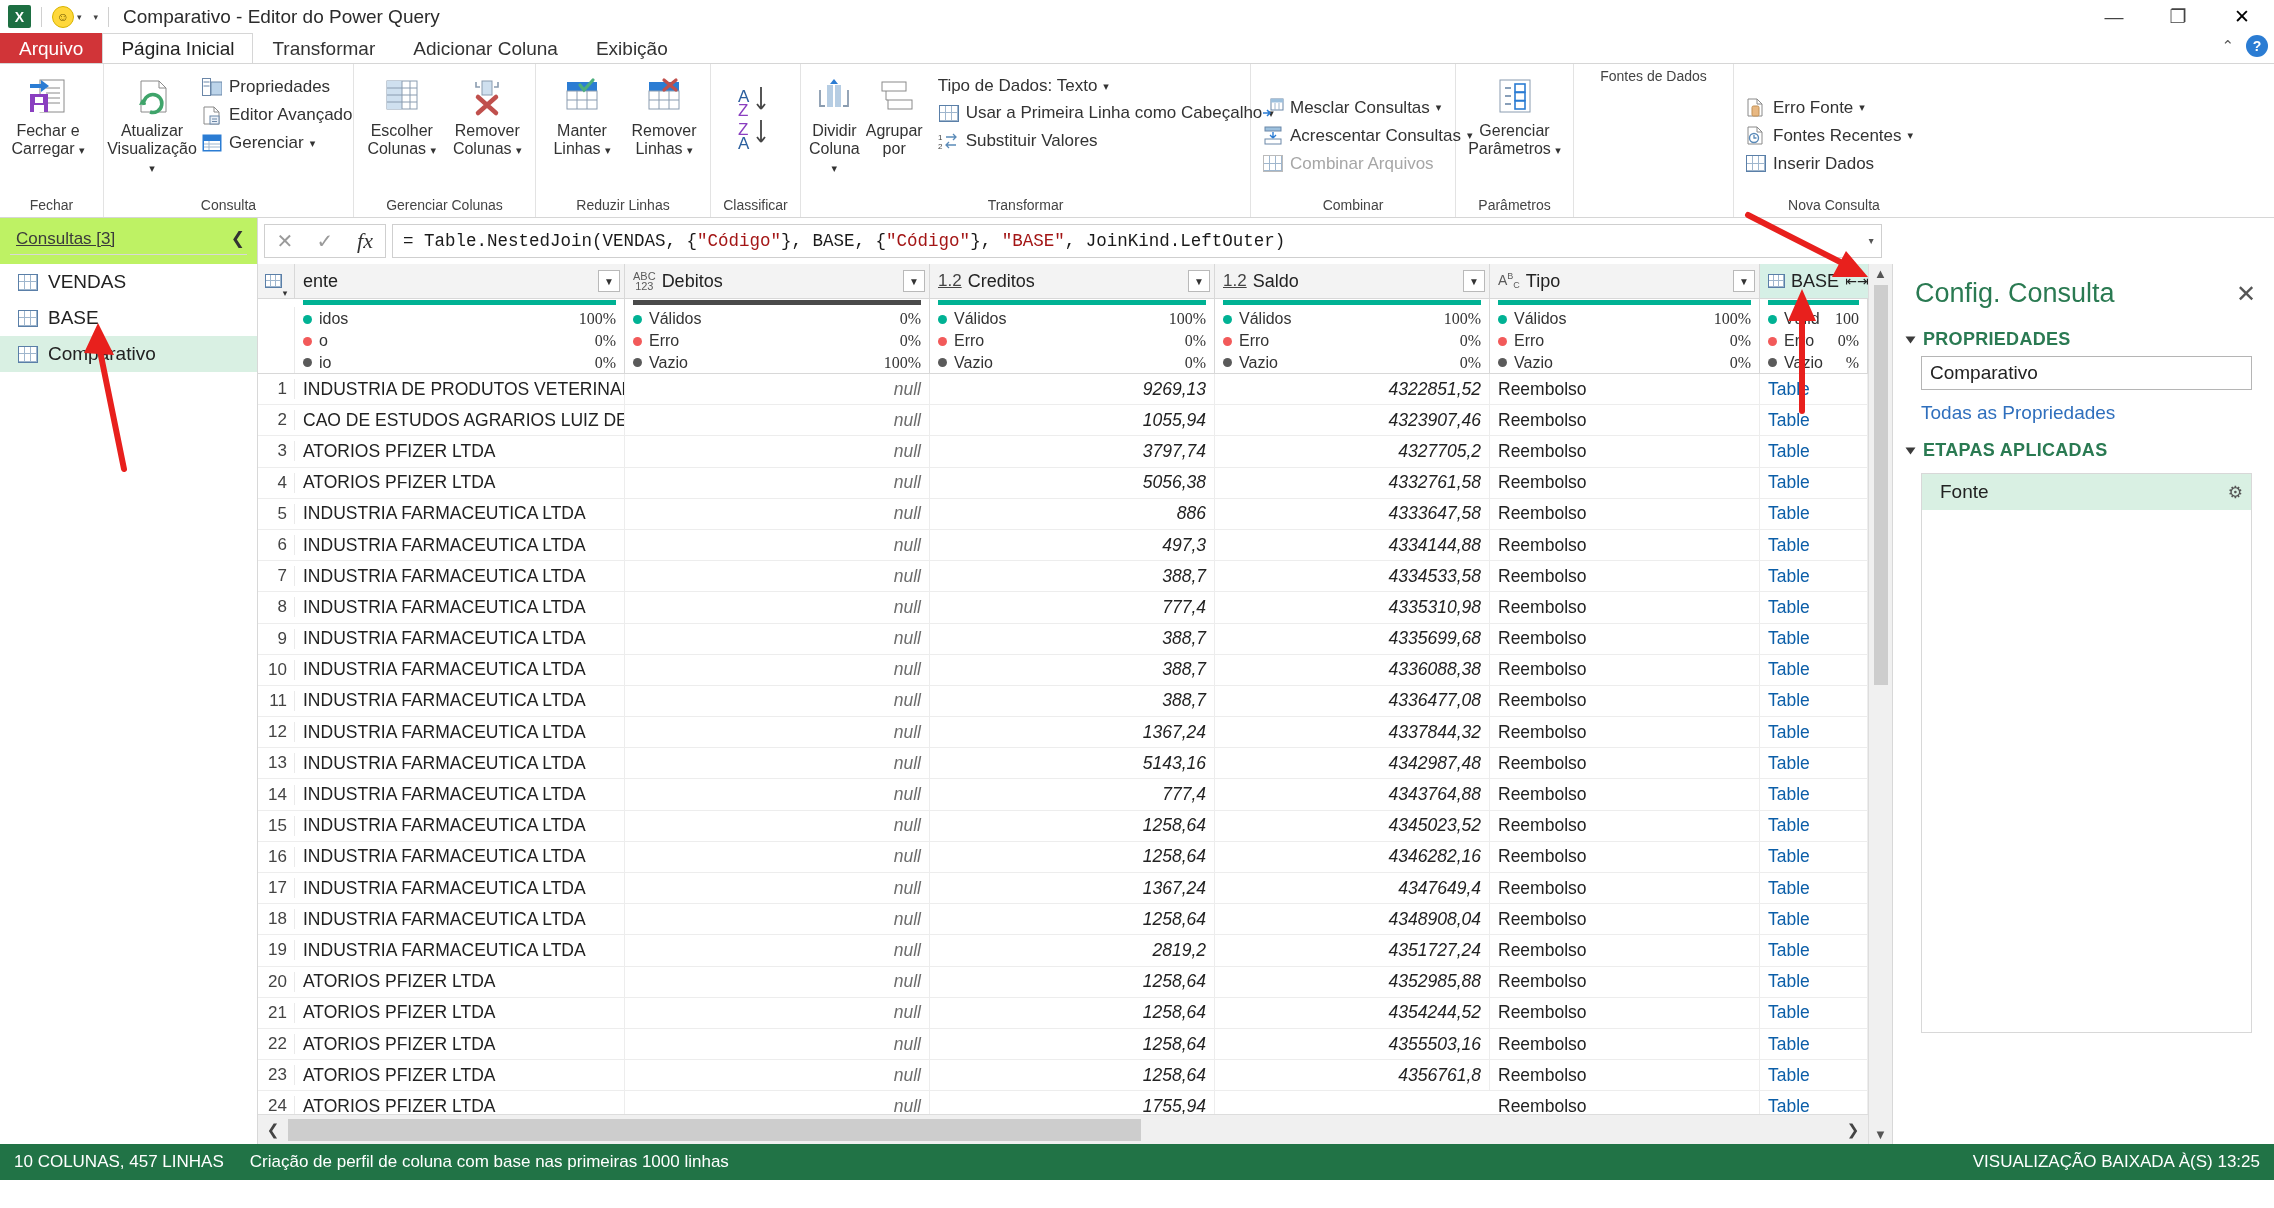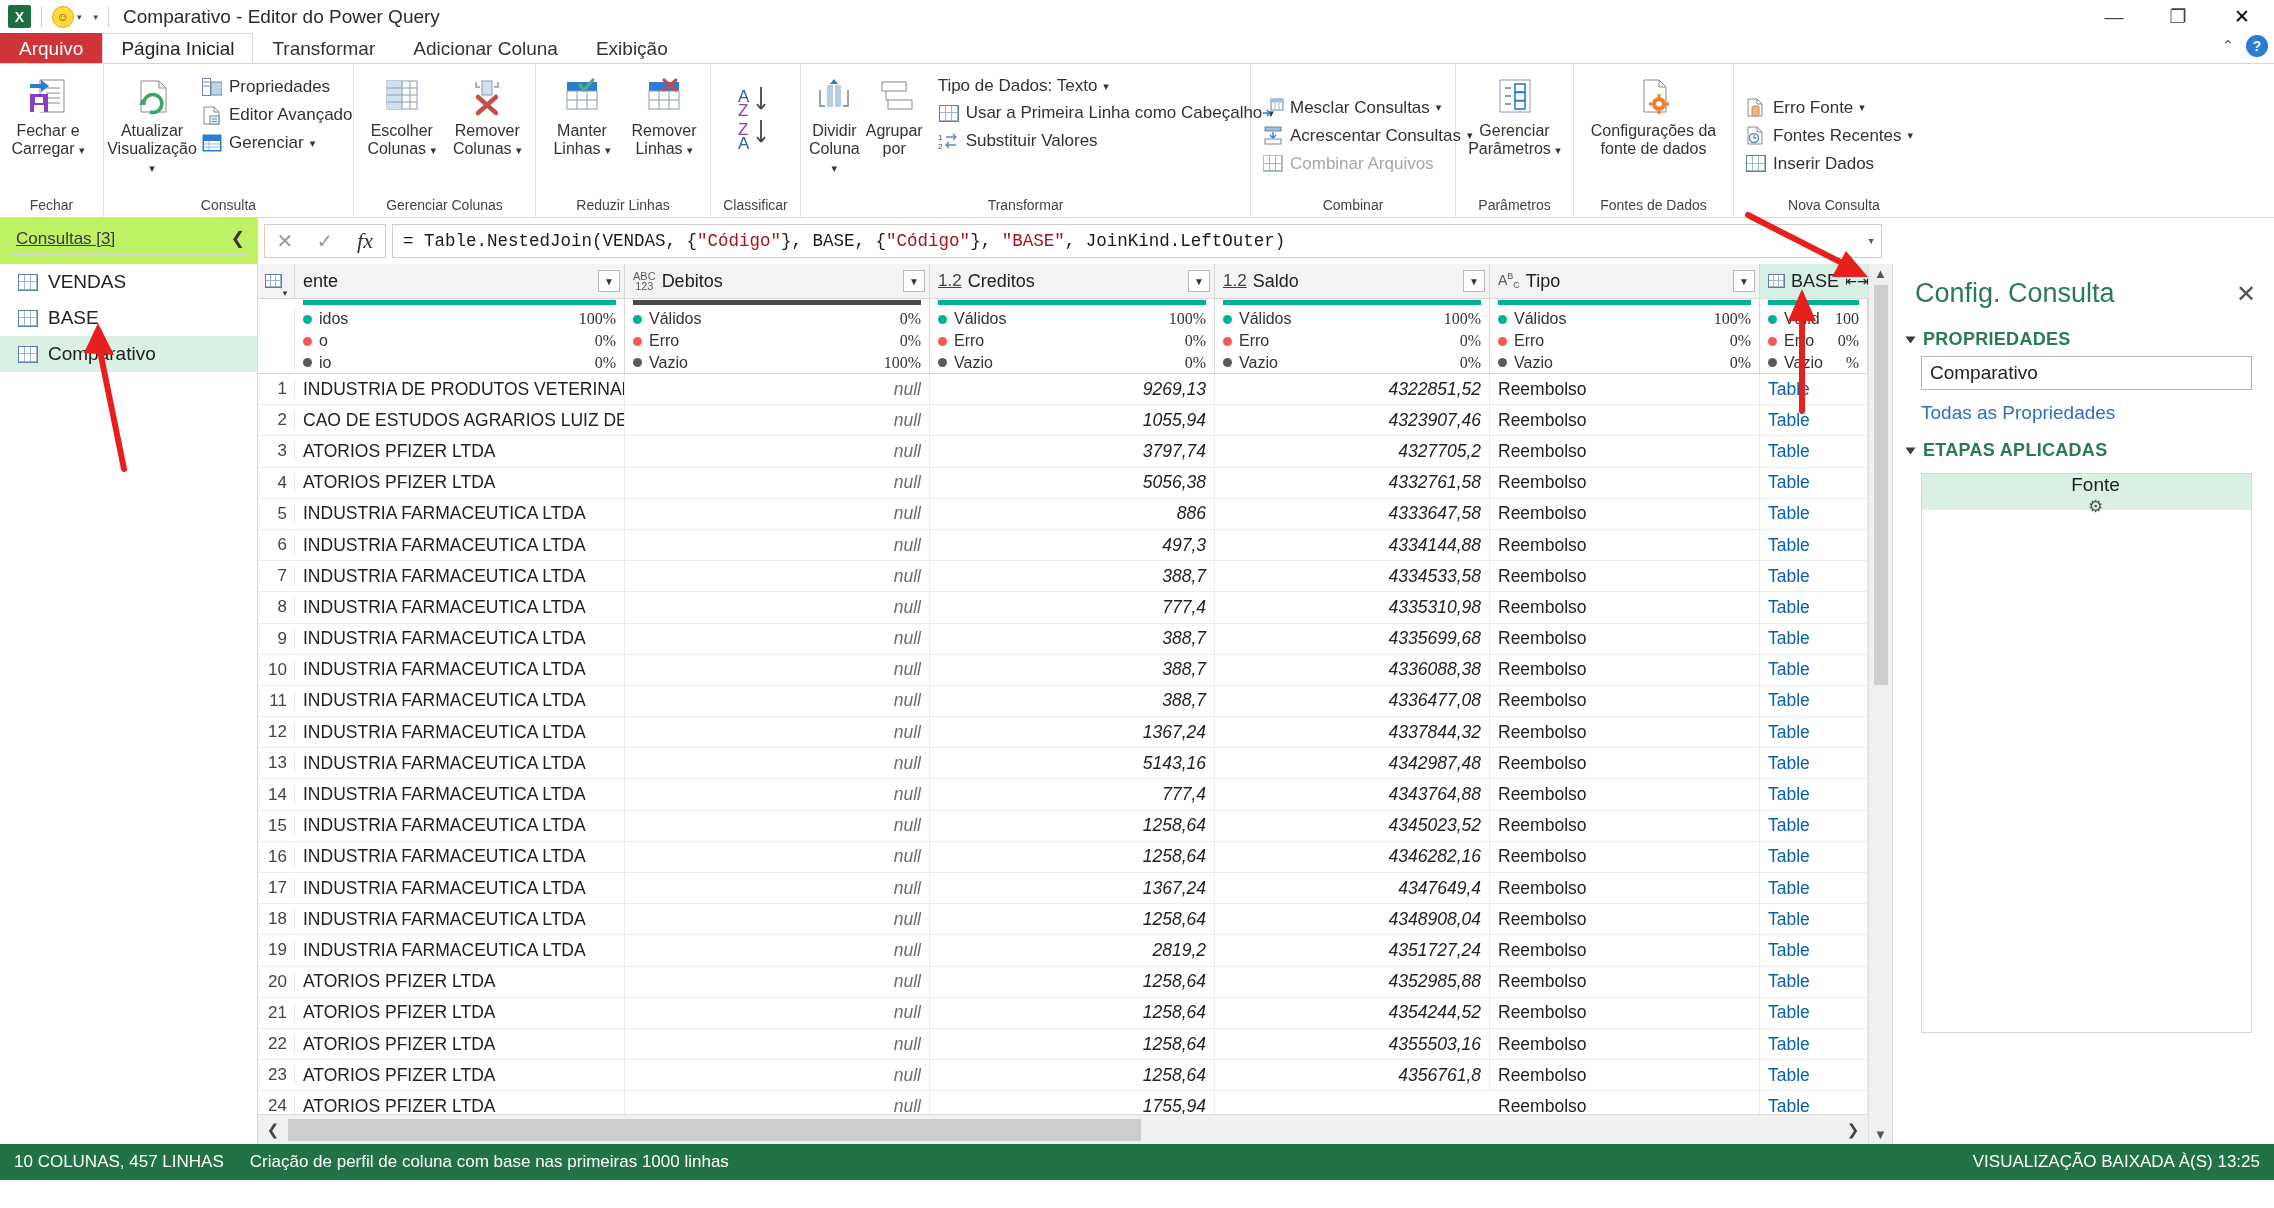--- a/index.html
+++ b/index.html
@@ -172,21 +172,21 @@
   .rp-section { display:flex;align-items:center;gap:9px;padding:6px 18px 6px 14px; }
   .tri { width:0;height:0;border-left:7px solid #3b3b3b;border-top:5px solid transparent;
          border-bottom:5px solid transparent;transform:rotate(90deg); }
   .rp-sectitle { font-size:18px;font-weight:bold;color:#2a7a52;letter-spacing:.3px; }
   .rp-lbl { padding:6px 22px 4px 28px;font-size:19px;color:#333; }
   .rp-input { margin:0 22px 0 28px;height:34px;border:1px solid #b5b5b5;display:flex;
               align-items:center;padding:0 8px;font-size:19px;color:#222;background:#fff; }
   .rp-link { padding:12px 22px 10px 28px;font-size:19px;color:#2f6fbd; }
   .rp-steps { margin:6px 22px 0 28px;border:1px solid #d8d8d8;height:560px;background:#fff; }
   .rp-step { height:36px;background:#d9f0e3;display:flex;align-items:center;
-             justify-content:space-between;padding:0 0 0 18px;font-size:19px;color:#222;flex-direction:column; }
+             justify-content:space-between;padding:0 8px 0 18px;font-size:19px;color:#222; }
   .gear { font-size:17px;color:#555; }
 
   
   .status {
     height:36px;background:#217346;color:#fff;display:flex;align-items:center;
     padding:0 14px;font-size:17px;
   }
   .st-left { display:flex;gap:26px;align-items:center; }
   .st-right { margin-left:auto; }
 
@@ -510,35 +510,20 @@
           </svg>
         </div>
         <div class="lbl" style="white-space:pre-line">Gerenciar
 Parâmetros <span style="font-size:11px">▾</span></div>
       </div>
     </div>
     <div class="rgroup-label">Parâmetros</div>
   </div>
 
   <div class="rgroup" style="width:160px">
-    <div class="rgroup-body" style="justify-content:center">
-      <div class="bigbtn" style="width:150px">
-        <div class="bi">
-          <svg width="44" height="42" viewBox="0 0 44 42">
-            <path d="M12 4 h15 l7 7 v25 h-22 z" fill="#fff" stroke="#8a8a8a"></path>
-            <path d="M27 4 v7 h7" fill="none" stroke="#8a8a8a"></path>
-            <circle cx="27" cy="28" r="7" fill="#ed7d31"></circle>
-            <circle cx="27" cy="28" r="2.8" fill="#fff"></circle>
-            <path d="M27 18 v3 M27 35 v3 M17 28 h3 M34 28 h3" stroke="#ed7d31" stroke-width="3"></path>
-          </svg>
-        </div>
-        <div class="lbl" style="white-space:pre-line">Configurações da
-fonte de dados</div>
-      </div>
-    </div>
     <div class="rgroup-label">Fontes de Dados</div>
   </div>
 
   <div class="rgroup" style="width:200px;border-right:none">
     <div class="rgroup-body" style="align-items:center">
       <div class="smallcol">
         <div class="smallbtn">
           <span class="si">
             <svg width="20" height="19" viewBox="0 0 20 19">
               <path d="M2 1 h9 l5 5 v12 h-14 z" fill="#fff" stroke="#8a8a8a"></path>

